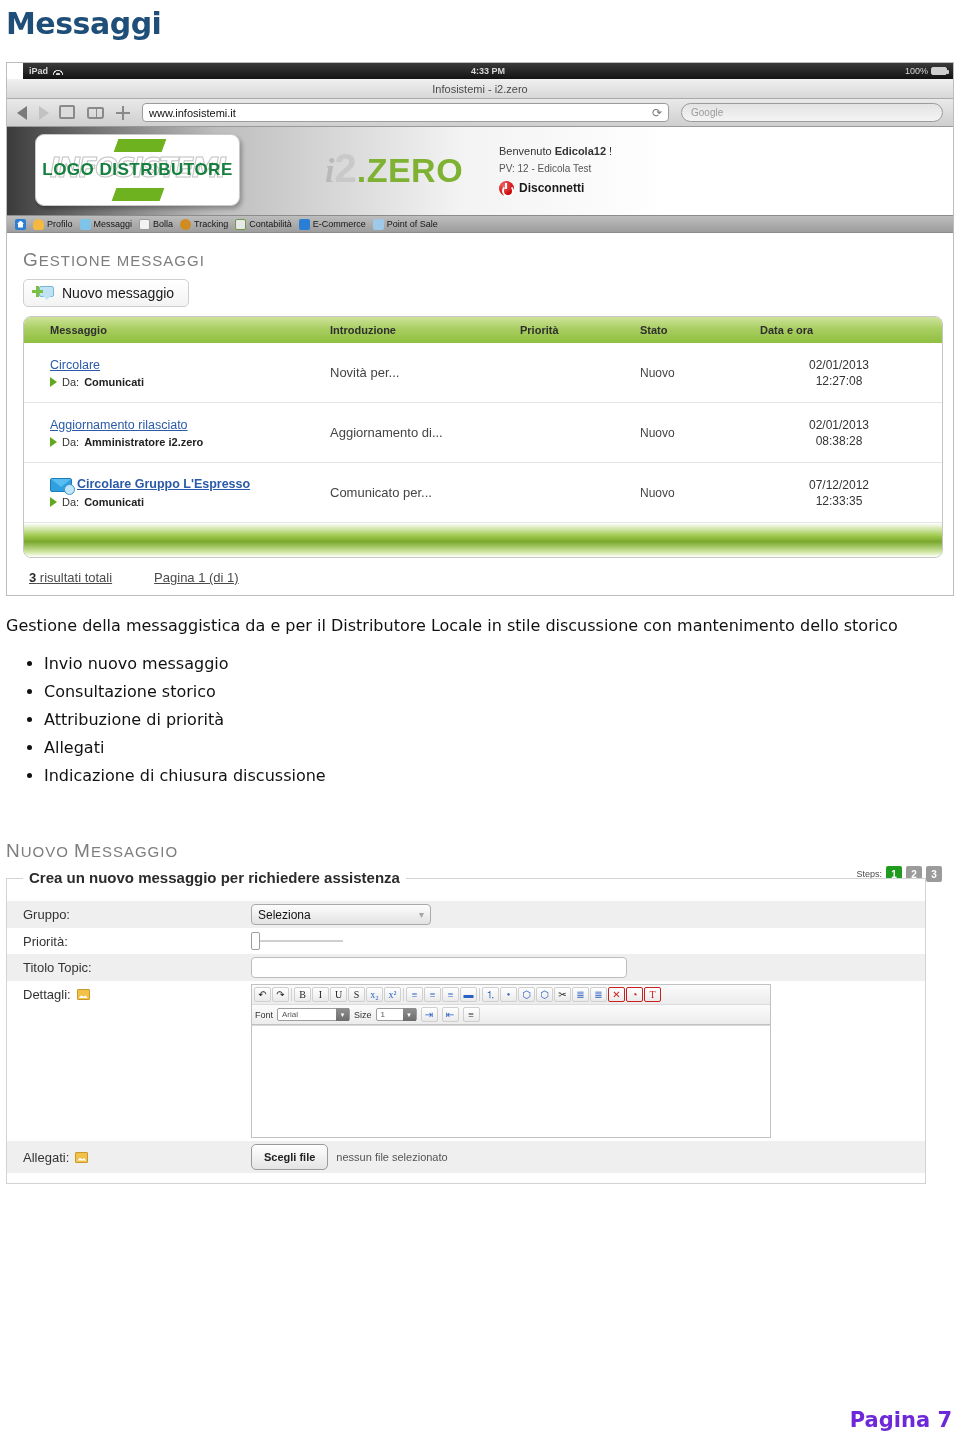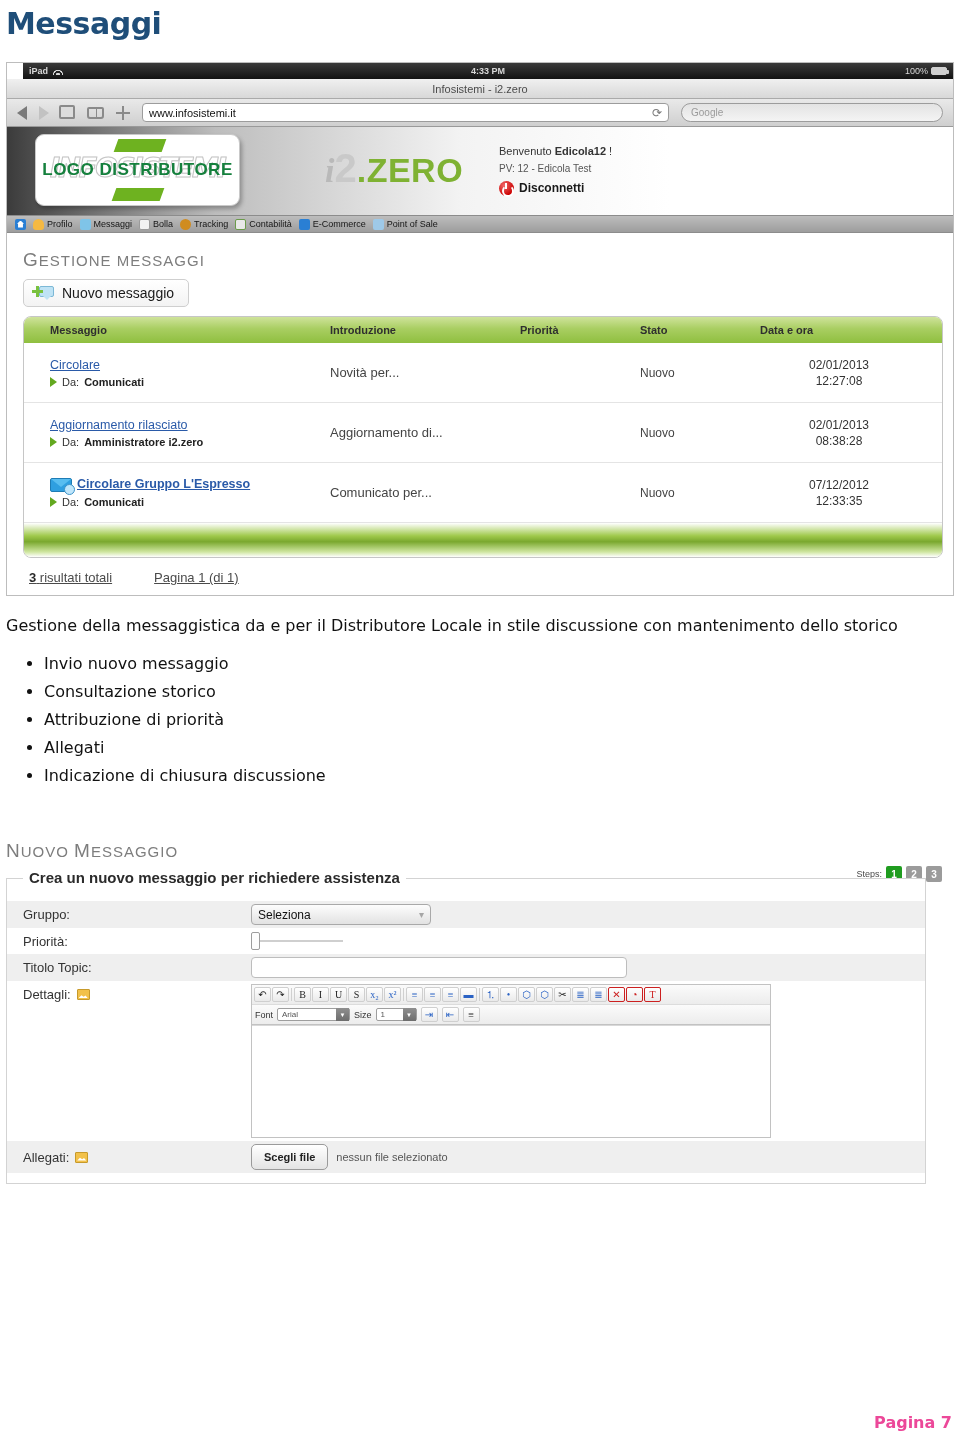--- a/index.html
+++ b/index.html
@@ -309,21 +309,21 @@
   .edit-area { height:112px; background:#fff; border-top:1px solid #d8d8d8; }
   .file-btn {
     display:inline-flex;align-items:center;justify-content:center;
     height:18px;padding:12px 12px;border:1px solid #9a9a9a;border-radius:5px;
     background:linear-gradient(#ffffff,#e4e4e4); font-size:11px; font-weight:bold; color:#222;
   }
   .file-note { font-size:11px; color:#555; margin-left:8px; }
 
   .page-foot {
     position:absolute; right:8px; bottom:6px; font-family:"DejaVu Sans", sans-serif;
-    font-size:16px; font-weight:bold; color:#ec4899;text-align:right;
+    font-size:21px; font-weight:bold; color:#6d28d9;text-align:right;
   }
 </style>
 </head>
 <body>
 
 <div class="doc-title">Messaggi</div>
 
 <div class="shot">
 
   <div class="ipad-status">

